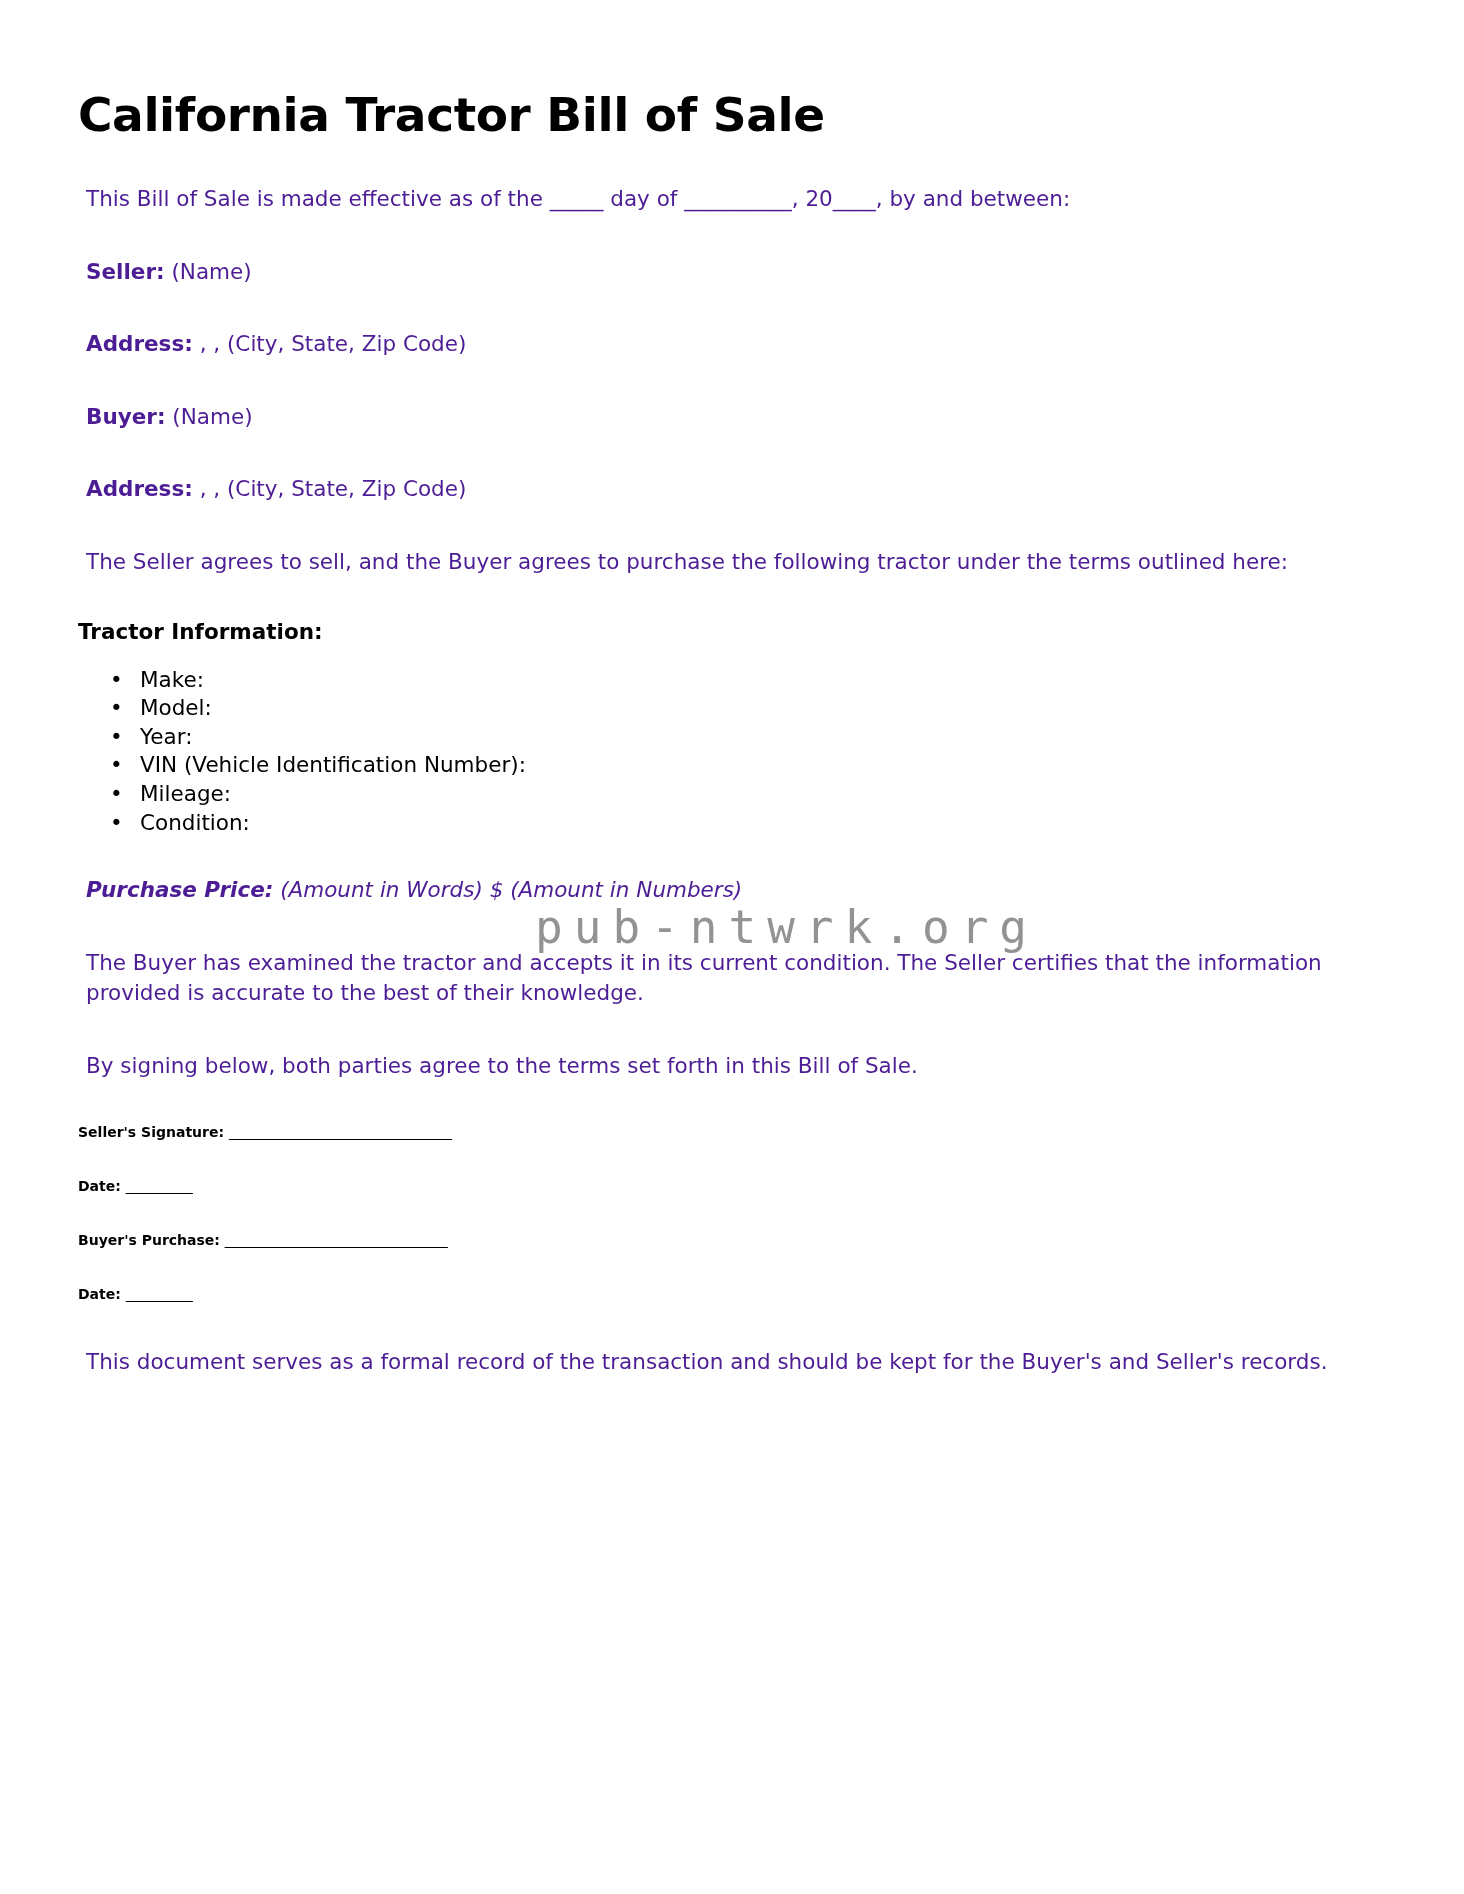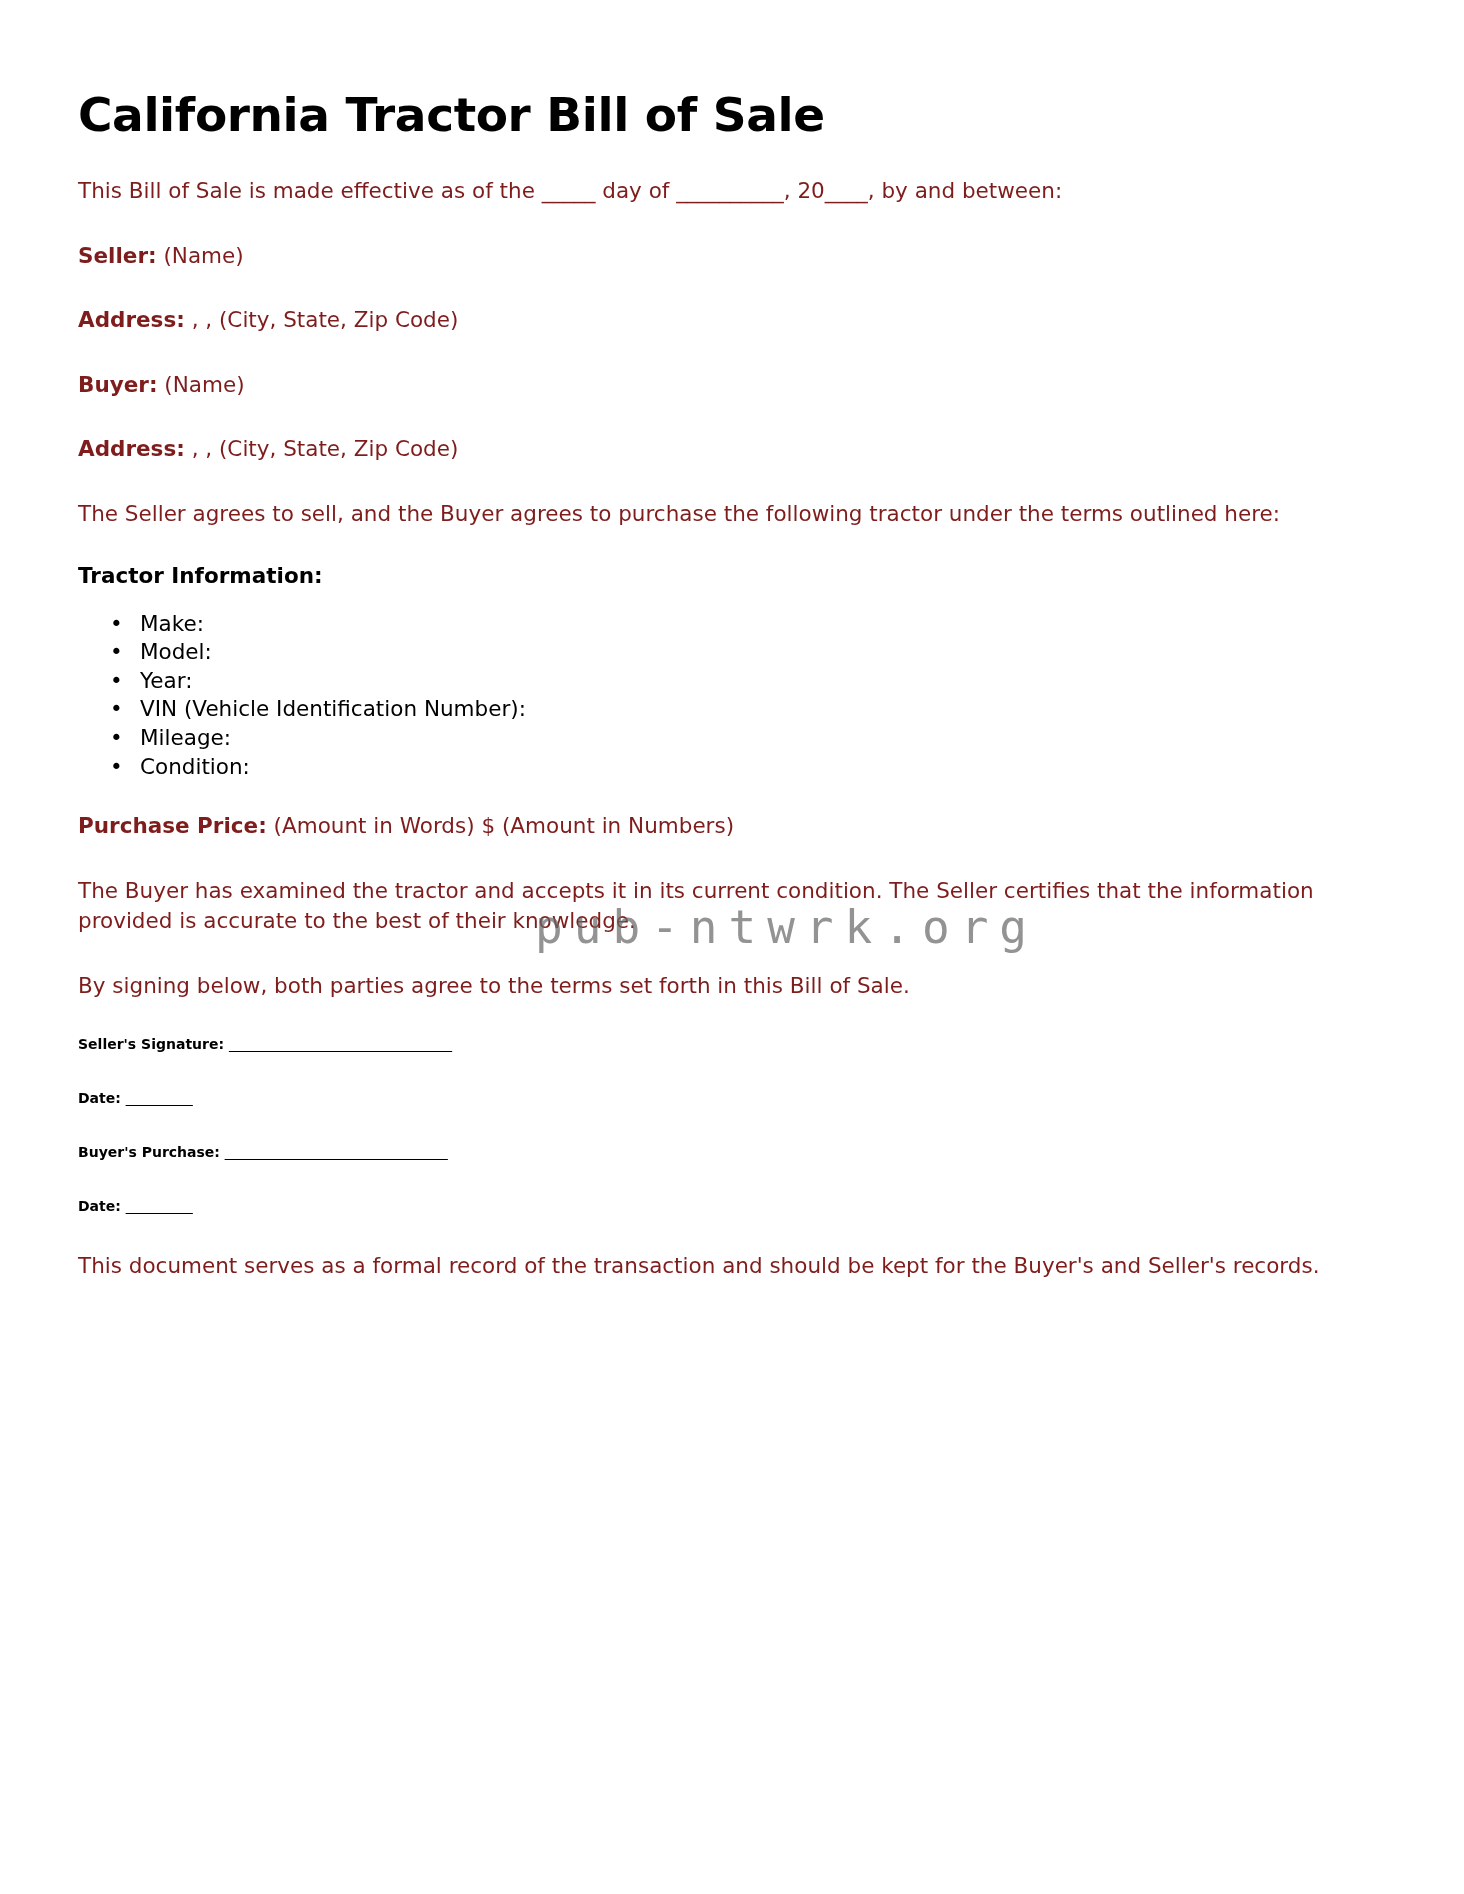--- a/index.html
+++ b/index.html
@@ -32,27 +32,28 @@
     letter-spacing: -0.4px;
     line-height: 1.15;
     margin: 0;
     padding-top: 88px;
     padding-bottom: 0;
     color: #000;
   }
   p.para {
     font-size: 21.5px;
     line-height: 1.42;
-    margin: 0;
+    margin: 8px;
     padding-top: 34px;
-    color: #7f1d1d;
+    color: #4c1d95;
     max-width: 1297px;
   }
   p.para.tight {
     padding-top: 30px;
+    font-style: italic;
   }
   .lbl {
     font-weight: bold;
   }
   .val {
     font-weight: normal;
   }
   .blank {
     font-weight: normal;
     letter-spacing: 0px;

